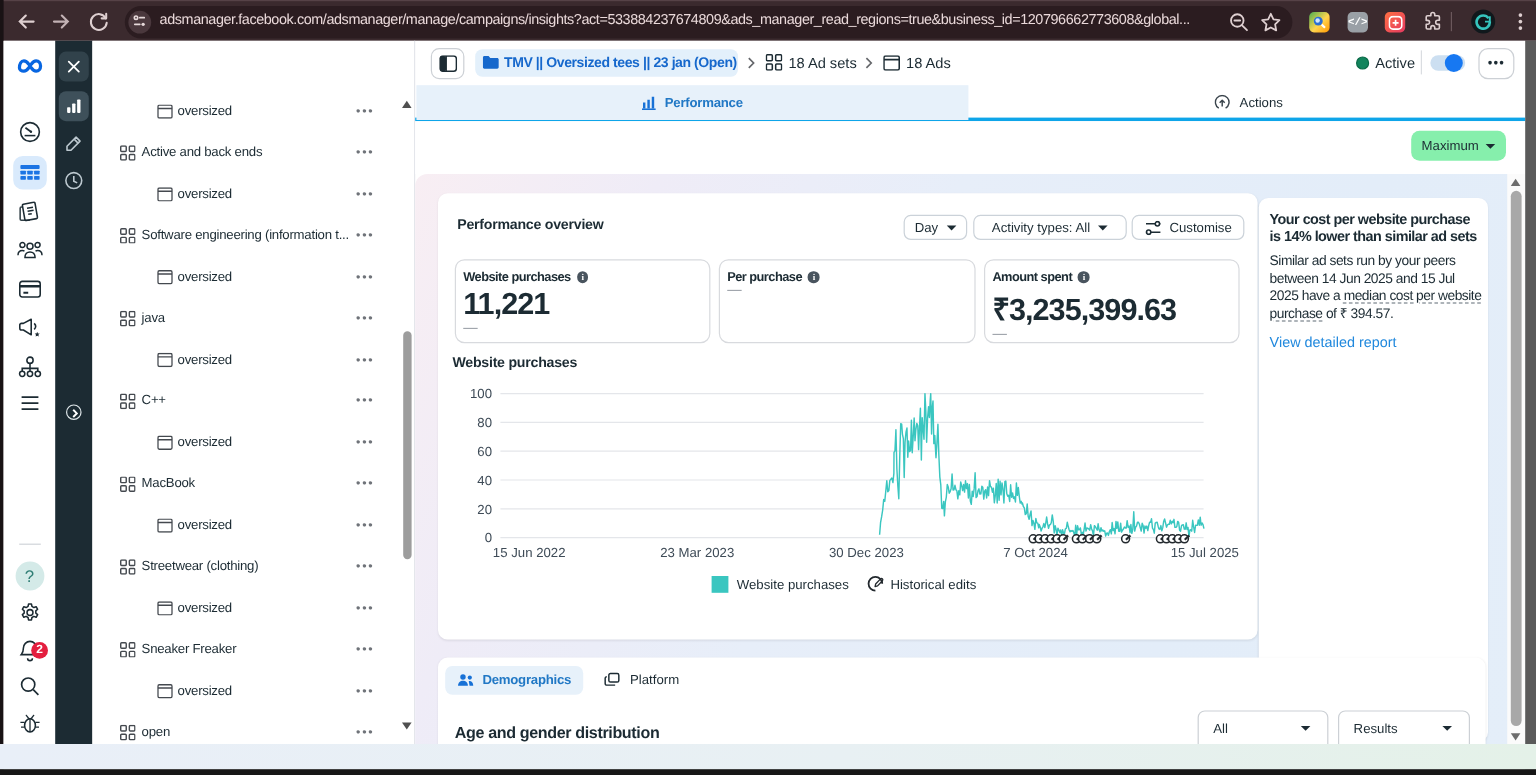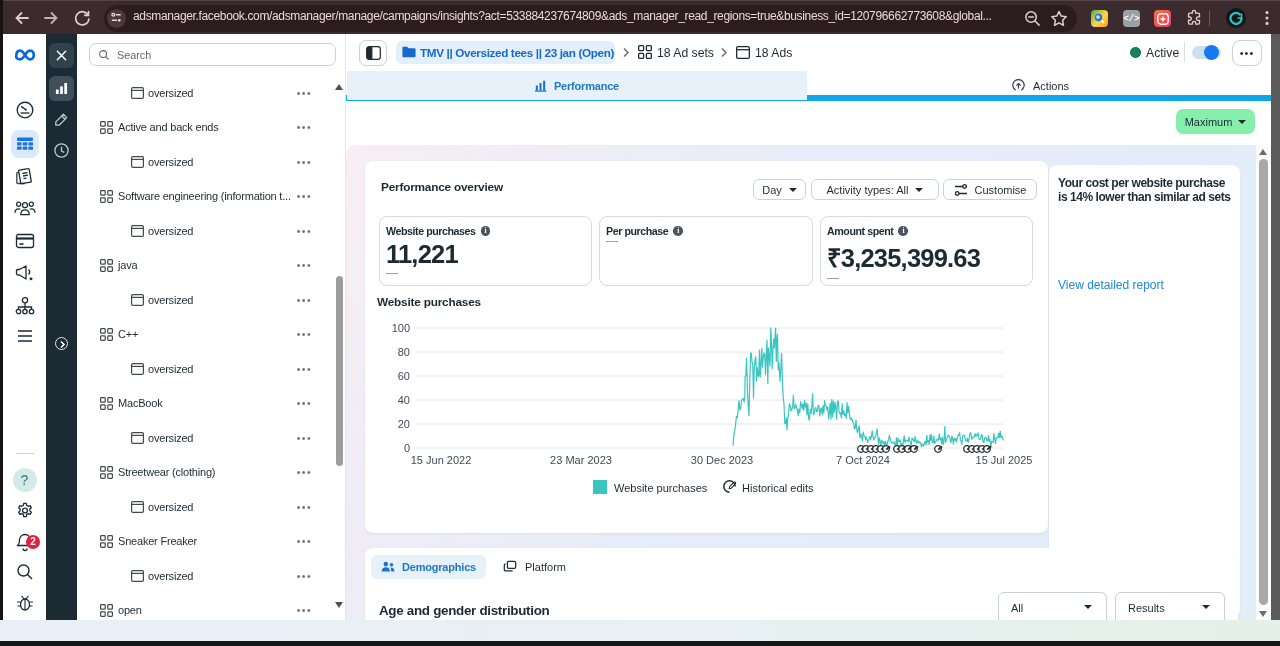--- a/index.html
+++ b/index.html
@@ -31,21 +31,21 @@
 #sidebar { left:77px; top:34px; width:268px; height:586px; background:#fff; }
 #searchbox { position:absolute; left:12px; top:9px; width:247px; height:23px; border:1px solid #ced0d4; border-radius:7px; display:flex; align-items:center; color:#65676b; }
 .trow { position:absolute; left:0; width:100%; height:24px; font-size:11px; letter-spacing:-0.2px; color:#1c2b33; }
 .trow .lbl { position:absolute; top:50%; transform:translateY(-50%); white-space:nowrap; }
 .trow .dots { position:absolute; right:33px; top:50%; transform:translateY(-50%); color:#6f7379; font-size:10.5px; letter-spacing:1.4px; }
 #sidescroll { position:absolute; right:1px; top:46px; width:9px; height:540px; }
 
 
 #main { left:345px; top:34px; width:926px; height:586px; background:#fff; border-left:1px solid #e4e6eb; }
 #hdr { position:absolute; left:0; top:0; width:100%; height:37px; }
-#tabs { position:absolute; left:0; top:37px; width:100%; height:30px; border-bottom:6px solid #0ea5e9; }
+#tabs { position:absolute; left:0; top:37px; width:100%; height:30px; border-bottom:3px solid #0ea5e9; }
 #perftab { position:absolute; left:1px; top:0; width:460px; height:29px; background:#e7f1fa; display:flex; align-items:center; justify-content:center; gap:6px; color:#2178c5; font-weight:bold; font-size:11px; letter-spacing:-0.2px; }
 #actions { position:absolute; left:666px; top:0; width:100%; height:29px; display:flex; align-items:center; gap:8px; color:#1c2b33; font-size:11px; }
 #maxrow { position:absolute; left:0; top:67px; width:100%; height:44px; background:#fff; }
 #maxbtn { position:absolute; right:16px; top:8px; width:79px; height:25px; background:#86efac; border-radius:7px; font-size:11px; color:#1c2b33; display:flex; align-items:center; justify-content:center; gap:6px; }
 
 
 #insights { left:346px; top:145px; width:925px; height:475px;
   background:linear-gradient(115deg,#f8eef3 0%,#efecf7 18%,#e7eef9 40%,#e3edf9 70%,#e4eef9 100%);
   border-top-left-radius:10px; }
 .card { position:absolute; background:#fff; border-radius:8px; box-shadow:0 1px 2px rgba(0,0,0,0.08); }
@@ -231,27 +231,20 @@
       <circle cx="9" cy="9" r="7"></circle>
       <path d="M9 5v4.5l3 1.5"></path>
     </svg>
   <div style="position:absolute;left:9px;top:303px;width:13px;height:13px;border-radius:50%;background:#1c2b33;border:1.5px solid #dfe7ea">
       <svg style="position:absolute;left:3px;top:2px" width="7" height="9" viewBox="0 0 7 9" fill="none" stroke="#fff" stroke-width="1.6">
         <path d="M2 1.5 5 4.5 2 7.5"></path>
       </svg>
     </div>
 </div>
 <div class="abs" id="sidebar">
-  <div id="searchbox">
-      <svg style="margin:0 7px 0 8px" width="12" height="12" viewBox="0 0 20 20" fill="none" stroke="#65676b" stroke-width="1.8">
-        <circle cx="8.5" cy="8.5" r="5.8"></circle>
-        <path d="M12.9 12.9 17.5 17.5"></path>
-      </svg>
-      <span style="font-size:10.8px">Search</span>
-    </div>
   <div id="treerows">
       <div class="trow" style="top:46.5px">
         <span style="position:absolute;left:54px;top:6px;line-height:0;display:block">
           <svg style="display:block" width="13" height="12" viewBox="0 0 13 12" fill="none" stroke="#44494f" stroke-width="1.2">
             <rect x="0.6" y="0.6" width="11.8" height="10.8" rx="1.2"></rect>
             <path d="M0.6 3.4h11.8"></path>
           </svg>
         </span>
         <span class="lbl" style="left:71px">oversized</span>
         <span class="dots">•••</span>
@@ -610,20 +603,21 @@
     <div style="position:absolute;left:228px;top:319px;width:14px;height:14px;background:#3ac6c0"></div>
     <div style="position:absolute;left:249px;top:321px;font-size:11px;color:#1c2b33">Website purchases</div>
     <svg style="position:absolute;left:357px;top:318px" width="15" height="15" viewBox="0 0 15 15" fill="none" stroke="#23292e" stroke-width="1.5">
         <path d="M13.2 7.5 A5.7 5.7 0 1 0 7.5 13.2"></path>
         <path d="M13.4 4.9 9.3 9.2l-2.1.6.5-2.1 4.1-4.3a1.05 1.05 0 0 1 1.6 0 1.2 1.2 0 0 1 0 1.5z" stroke-width="1.1" stroke-linejoin="round"></path>
       </svg>
     <div style="position:absolute;left:377px;top:321px;font-size:11px;color:#1c2b33">Historical edits</div>
   </div>
   <div class="card" id="card2">
     <div style="position:absolute;left:9px;top:11px;white-space:nowrap;font-size:12px;font-weight:bold;color:#1c2b33;line-height:14px;letter-spacing:-0.45px">Your cost per website purchase<br>is 14% lower than similar ad sets</div>
+    <div style="position:absolute;left:9px;top:46px;white-space:nowrap;font-size:11.5px;color:#1c2b33;line-height:14.6px;letter-spacing:-0.4px">Similar ad sets run by your peers<br>between 14 Jun 2025 and 15 Jul<br>2025 have a <span style="text-decoration:underline dashed 1px #5f6a75;text-underline-offset:2px">median cost per website<br>purchase</span> of ₹ 394.57.</div>
     <div style="position:absolute;left:9px;top:113px;font-size:12px;color:#2088dd">View detailed report</div>
   </div>
   <div class="card" id="card3">
     <div id="demopill"><svg width="14" height="12" viewBox="0 0 16 13">
           <g fill="#1771d6">
             <circle cx="5.5" cy="3.2" r="2.6"></circle>
             <path d="M0.8 11.5c0-2.9 2.1-4.7 4.7-4.7s4.7 1.8 4.7 4.7z"></path>
             <circle cx="12" cy="3.8" r="2"></circle>
             <path d="M11 7.2c2.3-.4 4.3 1.2 4.3 4.3h-3.5"></path>
           </g>

